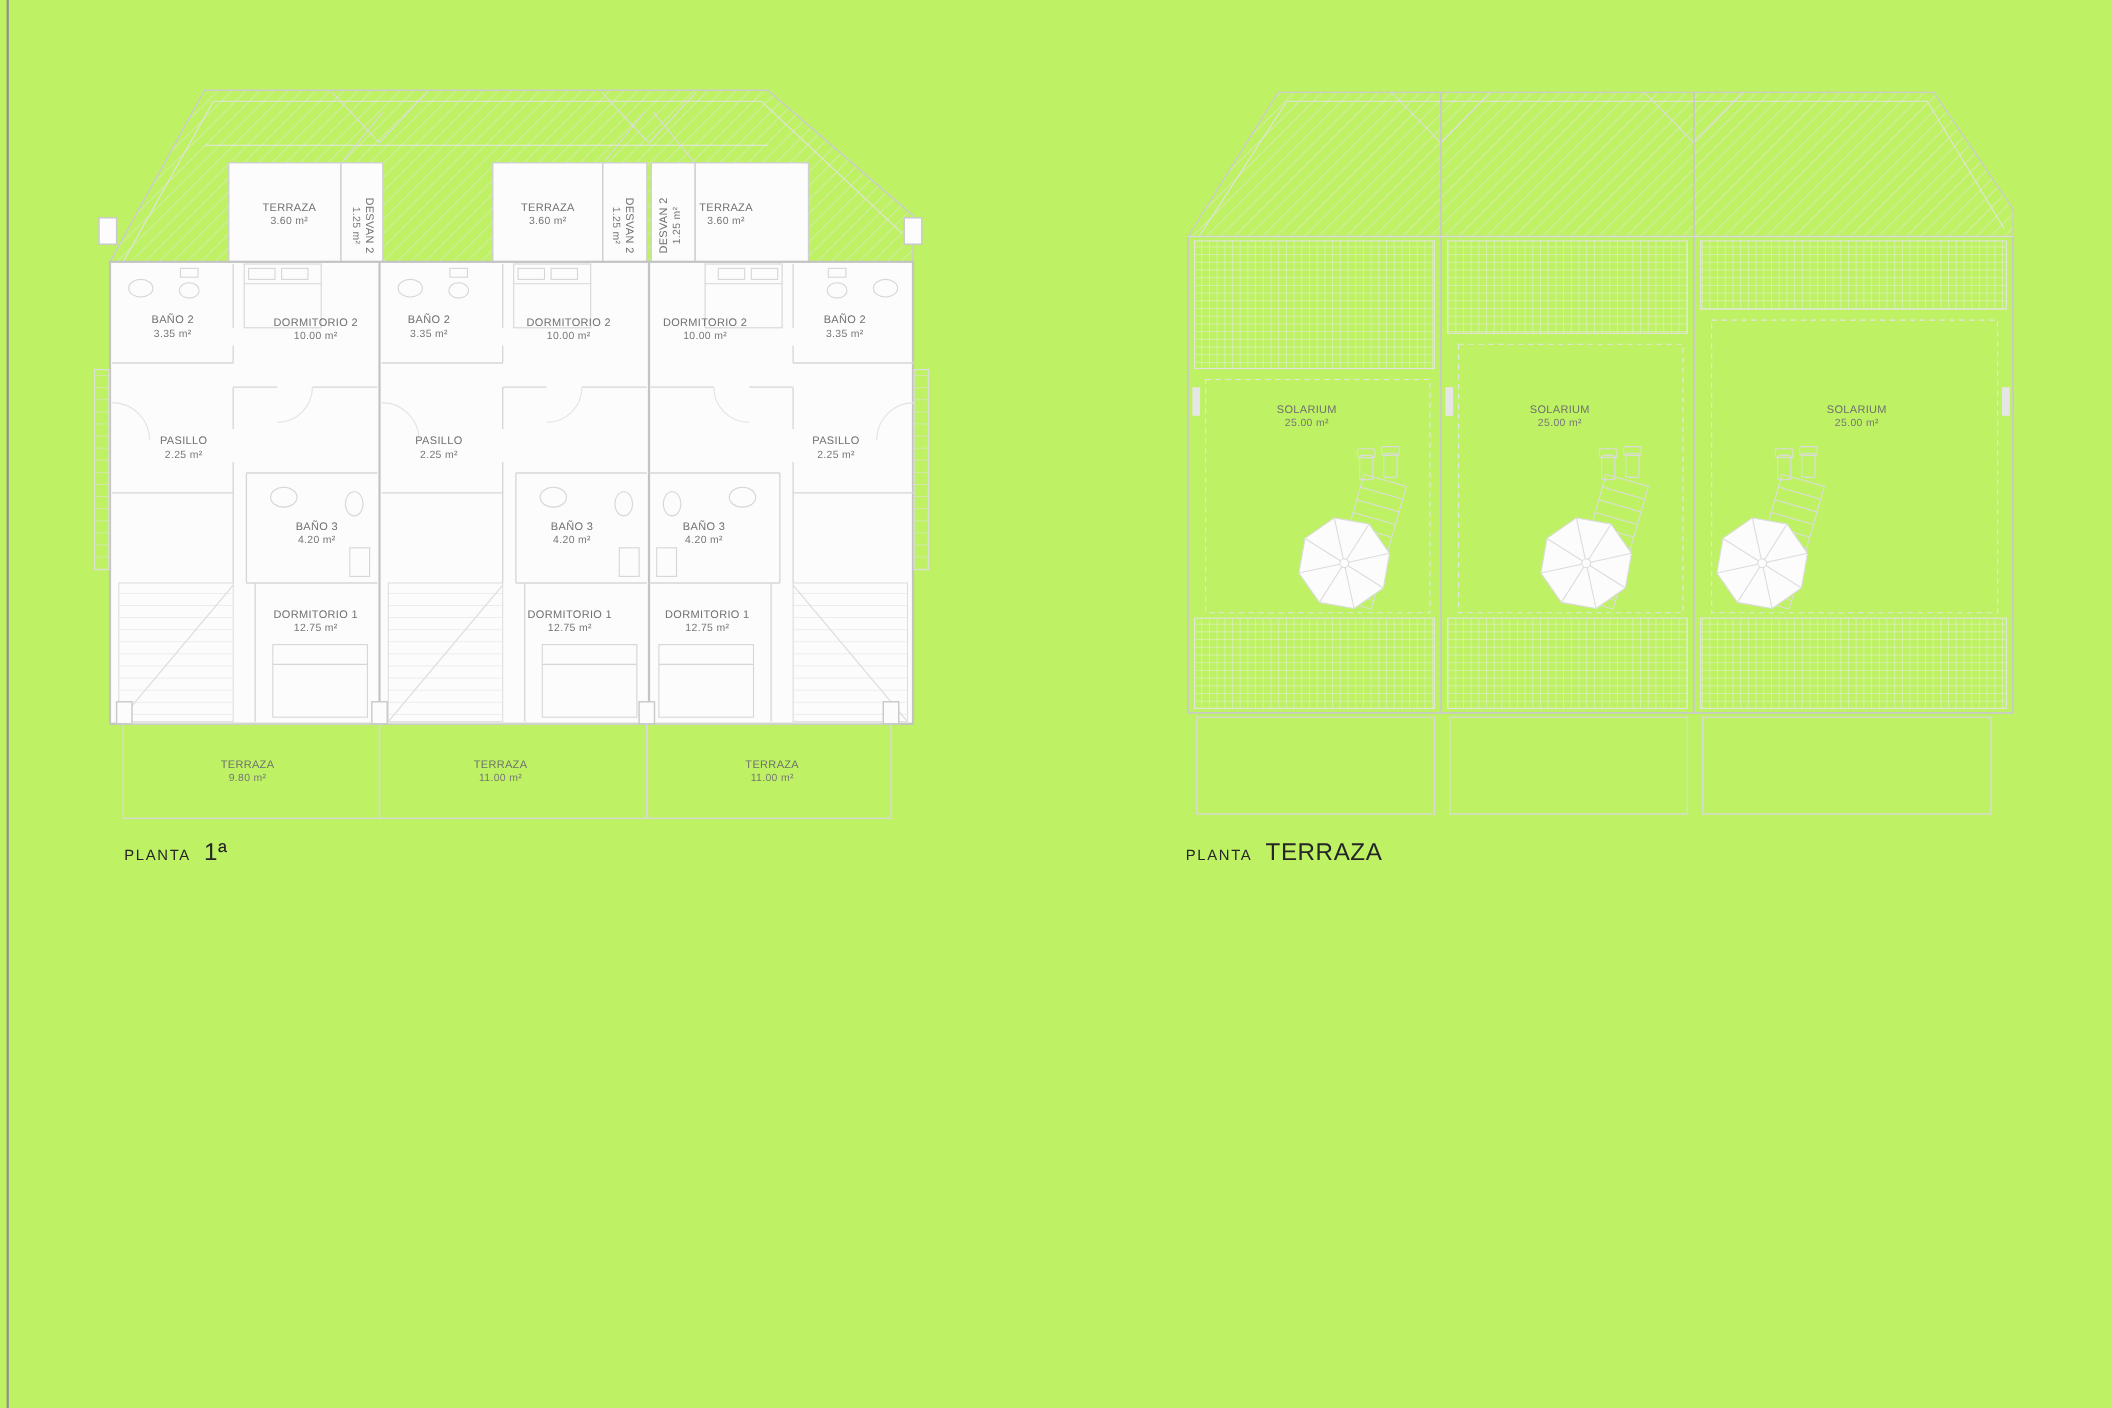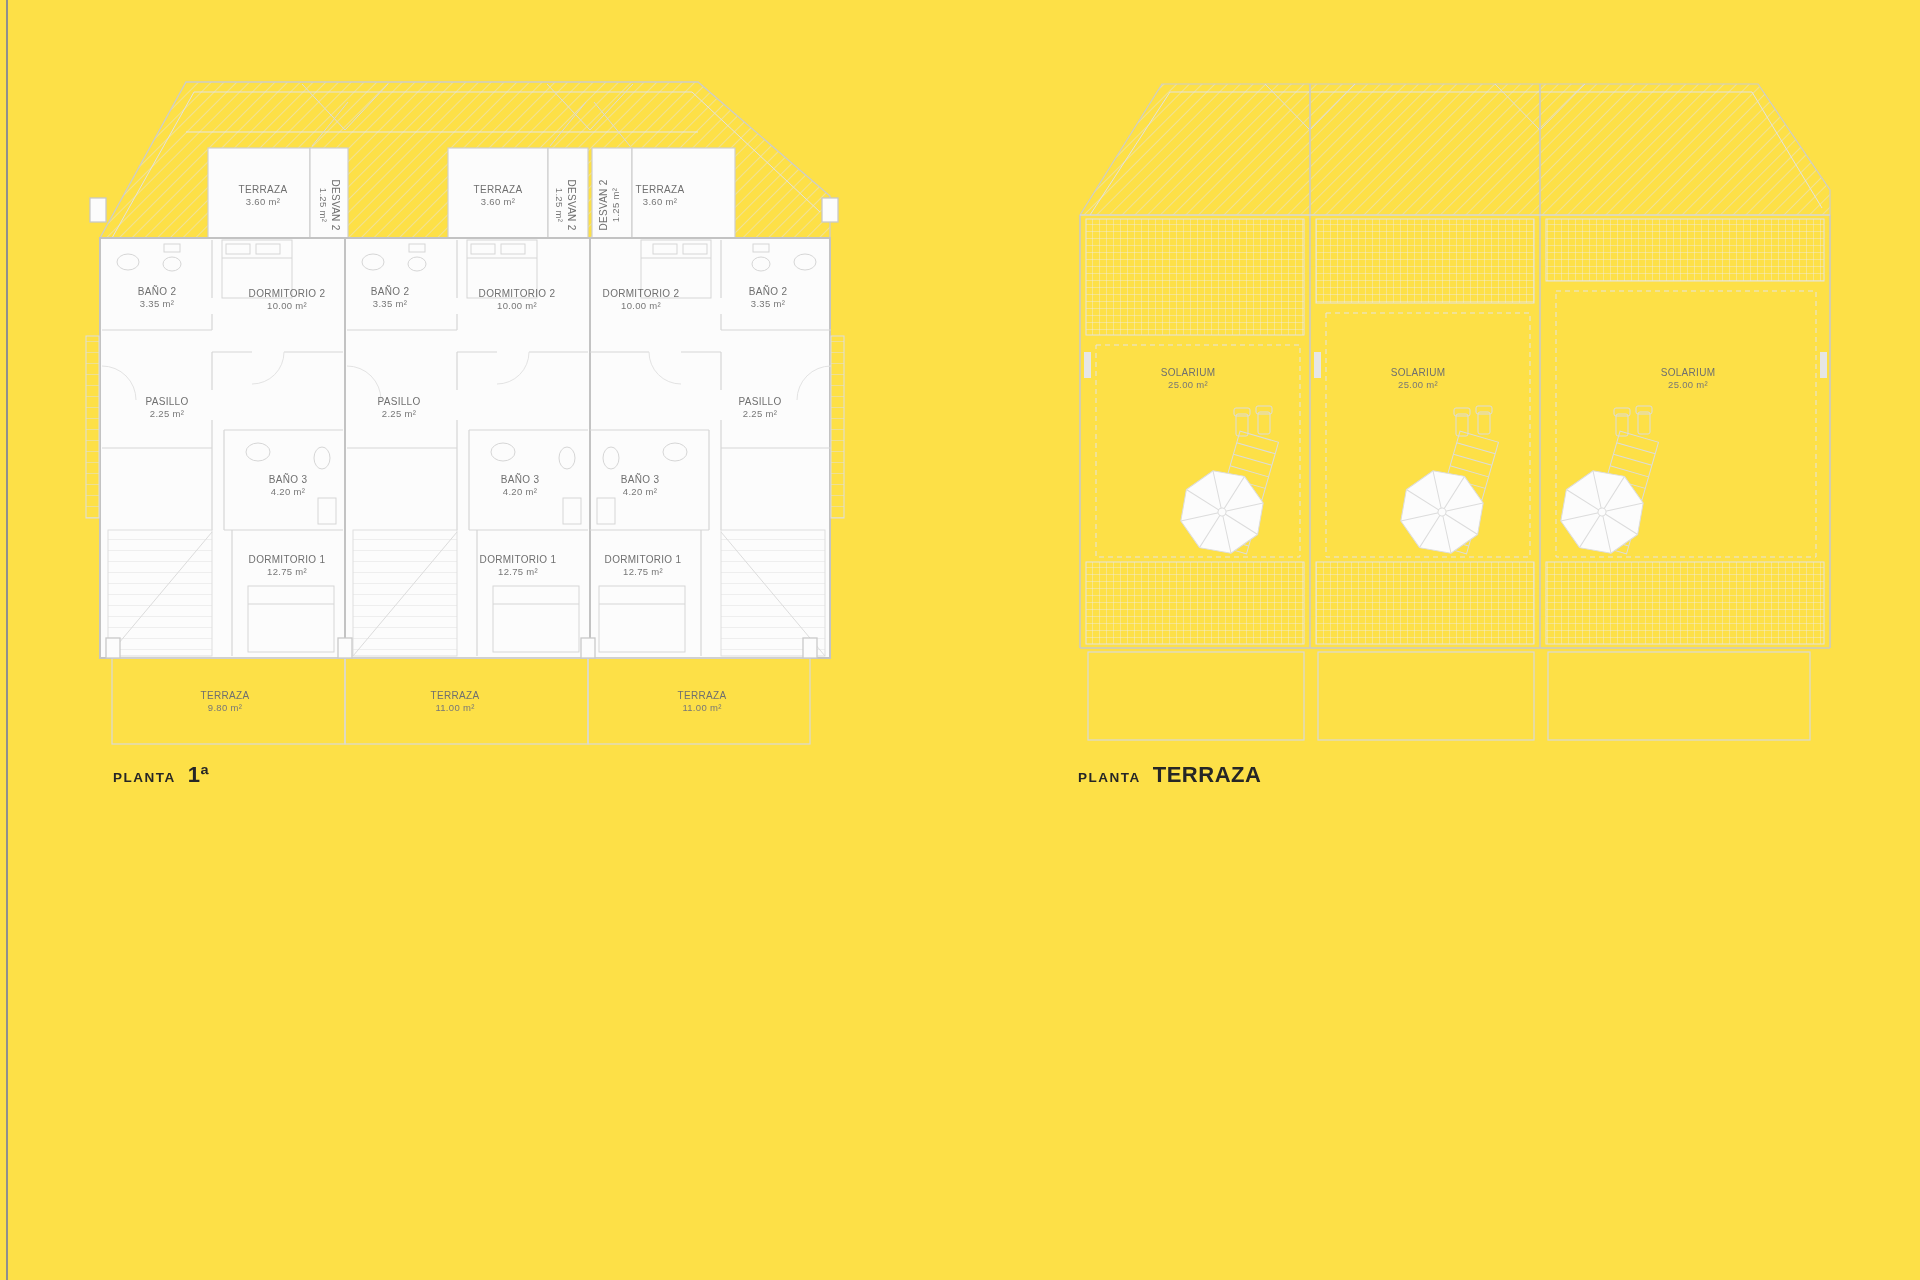--- a/index.html
+++ b/index.html
@@ -1,32 +1,32 @@
 <!DOCTYPE html>
 <html><head>
 <meta charset="utf-8">
 <style>
   html,body{margin:0;padding:0;background:#ffffff;}
   .sheet{
-    position:relative;width:1920px;height:1280px;background:#fde047;
+    position:relative;width:1920px;height:1280px;background:#bef264;
     overflow:hidden;font-family:"Liberation Sans",sans-serif;
   }
   .frame-left{position:absolute;left:6px;top:0;width:2px;height:1280px;background:#8f8f8f;}
   svg.linework{position:absolute;left:0;top:0;}
   .lbl{
     position:absolute;transform:translate(-50%,-50%);
     text-align:center;color:#6f6f6f;font-size:10px;line-height:12px;
     letter-spacing:.3px;white-space:nowrap;
   }
   .lbl .area{font-size:9.5px;color:#777;}
   .lbl.rotcw{transform:translate(-50%,-50%) rotate(90deg);}
   .lbl.rotccw{transform:translate(-50%,-50%) rotate(-90deg);}
   .plan-title{position:absolute;color:#262626;white-space:nowrap;}
-  .plan-title .tp{font-size:13.5px;font-weight:700;letter-spacing:1.5px;vertical-align:baseline;margin-top:11px;}
-  .plan-title .tn{font-size:22px;font-weight:700;margin-left:12px;letter-spacing:.5px;vertical-align:baseline;}
+  .plan-title .tp{font-size:13.5px;font-weight:400;letter-spacing:1.5px;vertical-align:baseline;margin-top:11px;}
+  .plan-title .tn{font-size:22px;font-weight:400;margin-left:12px;letter-spacing:.5px;vertical-align:baseline;}
 </style>
 </head>
 <body>
 
 <div class="sheet">
   <div class="frame-left"></div>
 
   <svg class="linework" width="1920" height="1280" viewBox="0 0 1920 1280">
     <defs>
       <pattern id="hatch45" width="9" height="9" patternUnits="userSpaceOnUse" patternTransform="rotate(45)">

